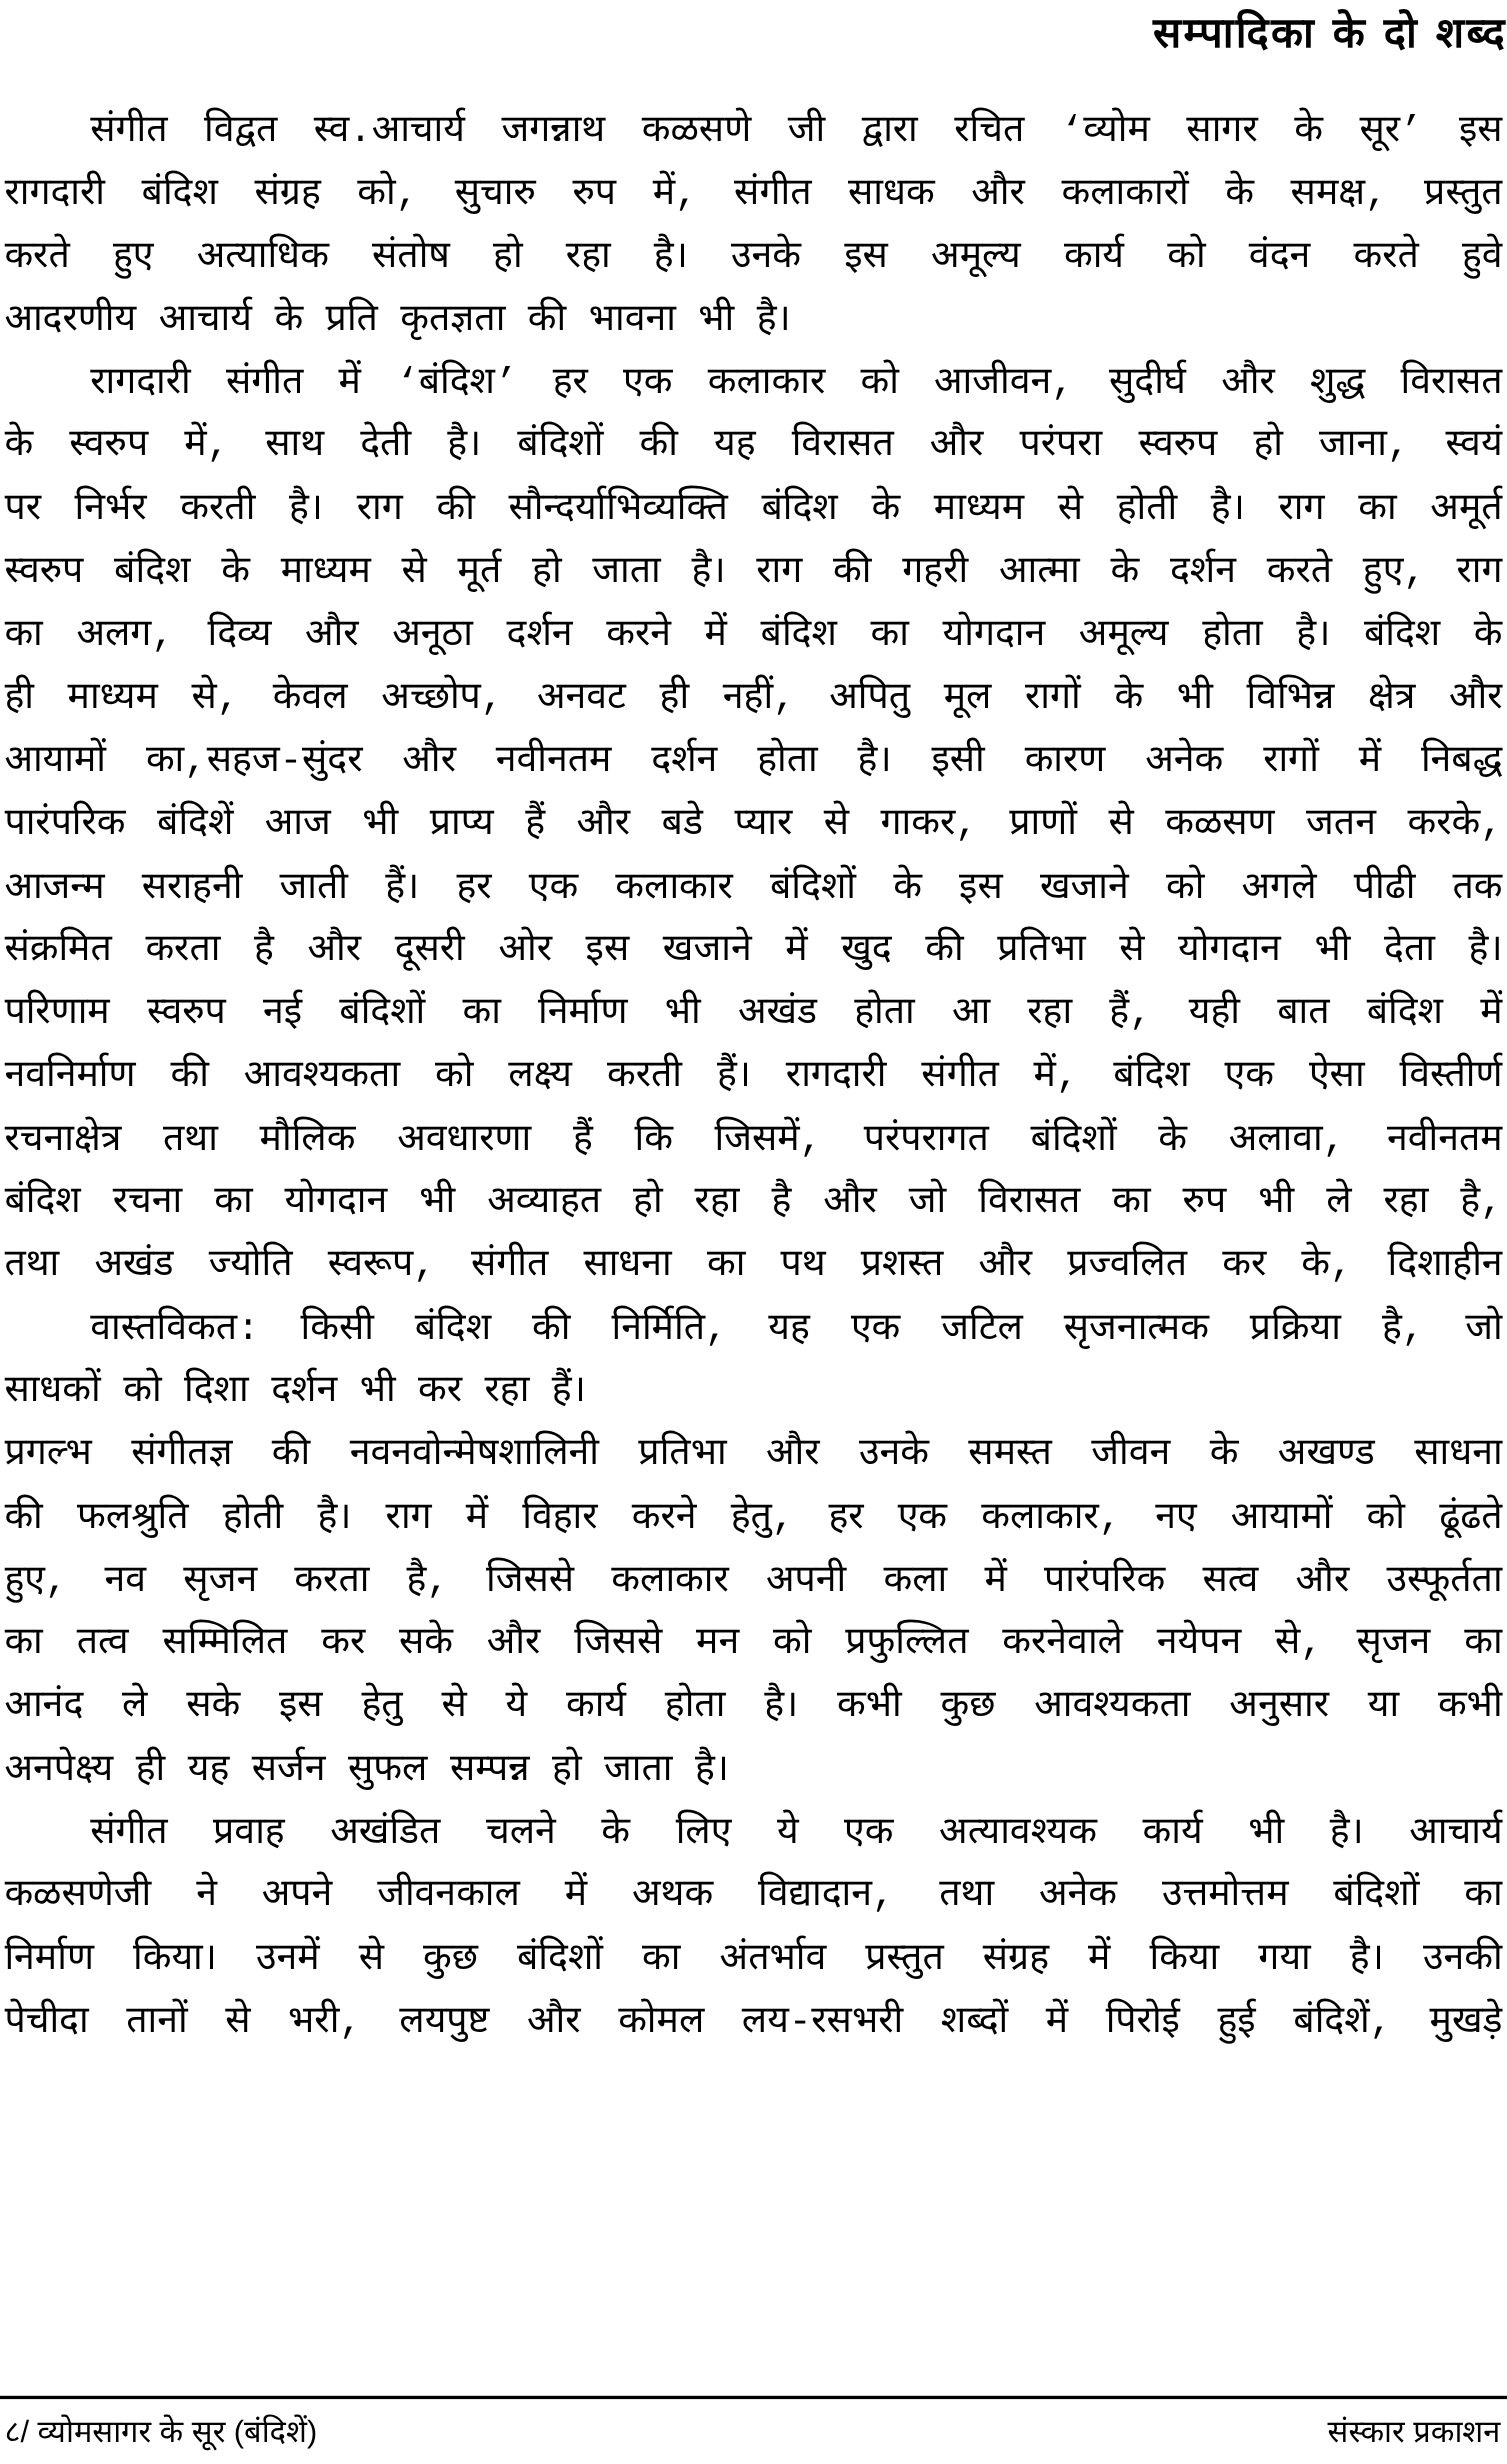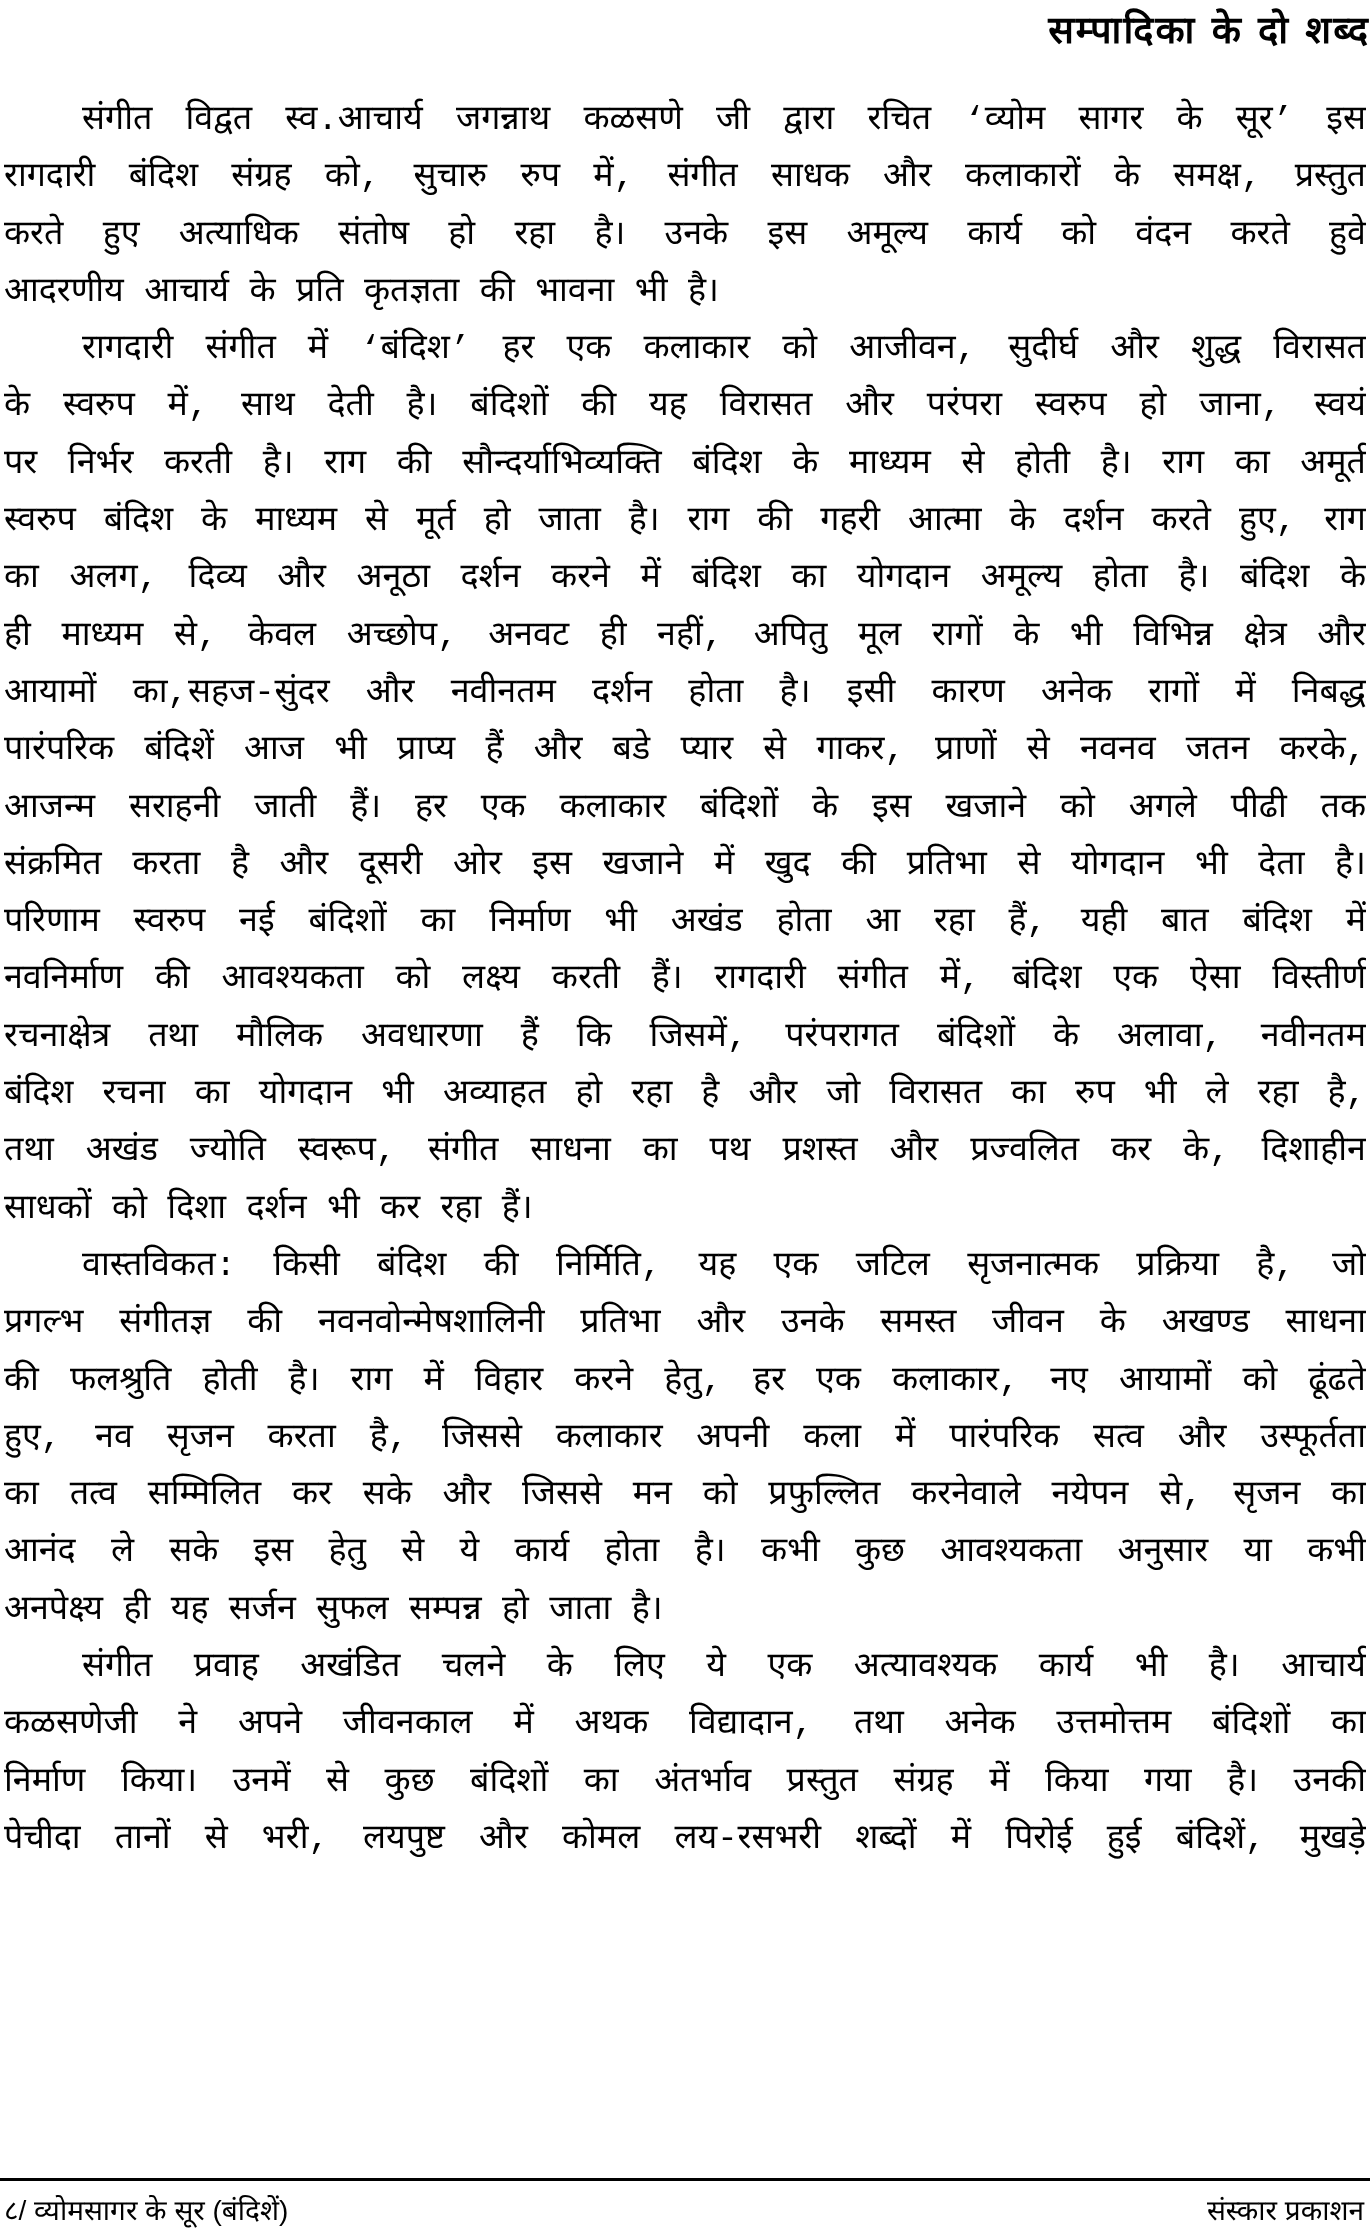--- a/index.html
+++ b/index.html
@@ -41,30 +41,30 @@
       <div class="line">रागदारी बंदिश संग्रह को, सुचारु रुप में, संगीत साधक और कलाकारों के समक्ष, प्रस्तुत</div>
       <div class="line">करते हुए अत्याधिक संतोष हो रहा है। उनके इस अमूल्य कार्य को वंदन करते हुवे</div>
       <div class="line last">आदरणीय आचार्य के प्रति कृतज्ञता की भावना भी है।</div>
       <div class="line indent">रागदारी संगीत में ‘बंदिश’ हर एक कलाकार को आजीवन, सुदीर्घ और शुद्ध विरासत</div>
       <div class="line">के स्वरुप में, साथ देती है। बंदिशों की यह विरासत और परंपरा स्वरुप हो जाना, स्वयं</div>
       <div class="line">पर निर्भर करती है। राग की सौन्दर्याभिव्यक्ति बंदिश के माध्यम से होती है। राग का अमूर्त</div>
       <div class="line">स्वरुप बंदिश के माध्यम से मूर्त हो जाता है। राग की गहरी आत्मा के दर्शन करते हुए, राग</div>
       <div class="line">का अलग, दिव्य और अनूठा दर्शन करने में बंदिश का योगदान अमूल्य होता है। बंदिश के</div>
       <div class="line">ही माध्यम से, केवल अच्छोप, अनवट ही नहीं, अपितु मूल रागों के भी विभिन्न क्षेत्र और</div>
       <div class="line">आयामों का,सहज-सुंदर और नवीनतम दर्शन होता है। इसी कारण अनेक रागों में निबद्ध</div>
-      <div class="line">पारंपरिक बंदिशें आज भी प्राप्य हैं और बडे प्यार से गाकर, प्राणों से नवनव जतन करके,</div>
+      <div class="line">पारंपरिक बंदिशें आज भी प्राप्य हैं और बडे प्यार से गाकर, प्राणों से कळसण जतन करके,</div>
       <div class="line">आजन्म सराहनी जाती हैं। हर एक कलाकार बंदिशों के इस खजाने को अगले पीढी तक</div>
       <div class="line">संक्रमित करता है और दूसरी ओर इस खजाने में खुद की प्रतिभा से योगदान भी देता है।</div>
       <div class="line">परिणाम स्वरुप नई बंदिशों का निर्माण भी अखंड होता आ रहा हैं, यही बात बंदिश में</div>
       <div class="line">नवनिर्माण की आवश्यकता को लक्ष्य करती हैं। रागदारी संगीत में, बंदिश एक ऐसा विस्तीर्ण</div>
       <div class="line">रचनाक्षेत्र तथा मौलिक अवधारणा हैं कि जिसमें, परंपरागत बंदिशों के अलावा, नवीनतम</div>
       <div class="line">बंदिश रचना का योगदान भी अव्याहत हो रहा है और जो विरासत का रुप भी ले रहा है,</div>
       <div class="line">तथा अखंड ज्योति स्वरूप, संगीत साधना का पथ प्रशस्त और प्रज्वलित कर के, दिशाहीन</div>
+      <div class="line indent">वास्तविकत: किसी बंदिश की निर्मिति, यह एक जटिल सृजनात्मक प्रक्रिया है, जो</div>
       <div class="line last">साधकों को दिशा दर्शन भी कर रहा हैं।</div>
-      <div class="line indent">वास्तविकत: किसी बंदिश की निर्मिति, यह एक जटिल सृजनात्मक प्रक्रिया है, जो</div>
       <div class="line">प्रगल्भ संगीतज्ञ की नवनवोन्मेषशालिनी प्रतिभा और उनके समस्त जीवन के अखण्ड साधना</div>
       <div class="line">की फलश्रुति होती है। राग में विहार करने हेतु, हर एक कलाकार, नए आयामों को ढूंढते</div>
       <div class="line">हुए, नव सृजन करता है, जिससे कलाकार अपनी कला में पारंपरिक सत्व और उस्फूर्तता</div>
       <div class="line">का तत्व सम्मिलित कर सके और जिससे मन को प्रफुल्लित करनेवाले नयेपन से, सृजन का</div>
       <div class="line">आनंद ले सके इस हेतु से ये कार्य होता है। कभी कुछ आवश्यकता अनुसार या कभी</div>
       <div class="line last">अनपेक्ष्य ही यह सर्जन सुफल सम्पन्न हो जाता है।</div>
       <div class="line indent">संगीत प्रवाह अखंडित चलने के लिए ये एक अत्यावश्यक कार्य भी है। आचार्य</div>
       <div class="line">कळसणेजी ने अपने जीवनकाल में अथक विद्यादान, तथा अनेक उत्तमोत्तम बंदिशों का</div>
       <div class="line">निर्माण किया। उनमें से कुछ बंदिशों का अंतर्भाव प्रस्तुत संग्रह में किया गया है। उनकी</div>
       <div class="line">पेचीदा तानों से भरी, लयपुष्ट और कोमल लय-रसभरी शब्दों में पिरोई हुई बंदिशें, मुखड़े</div>

